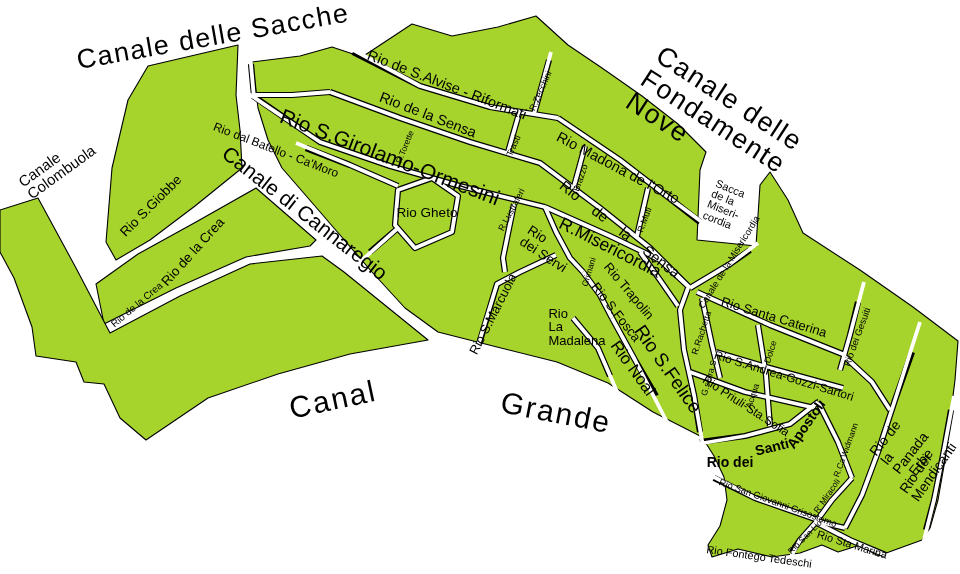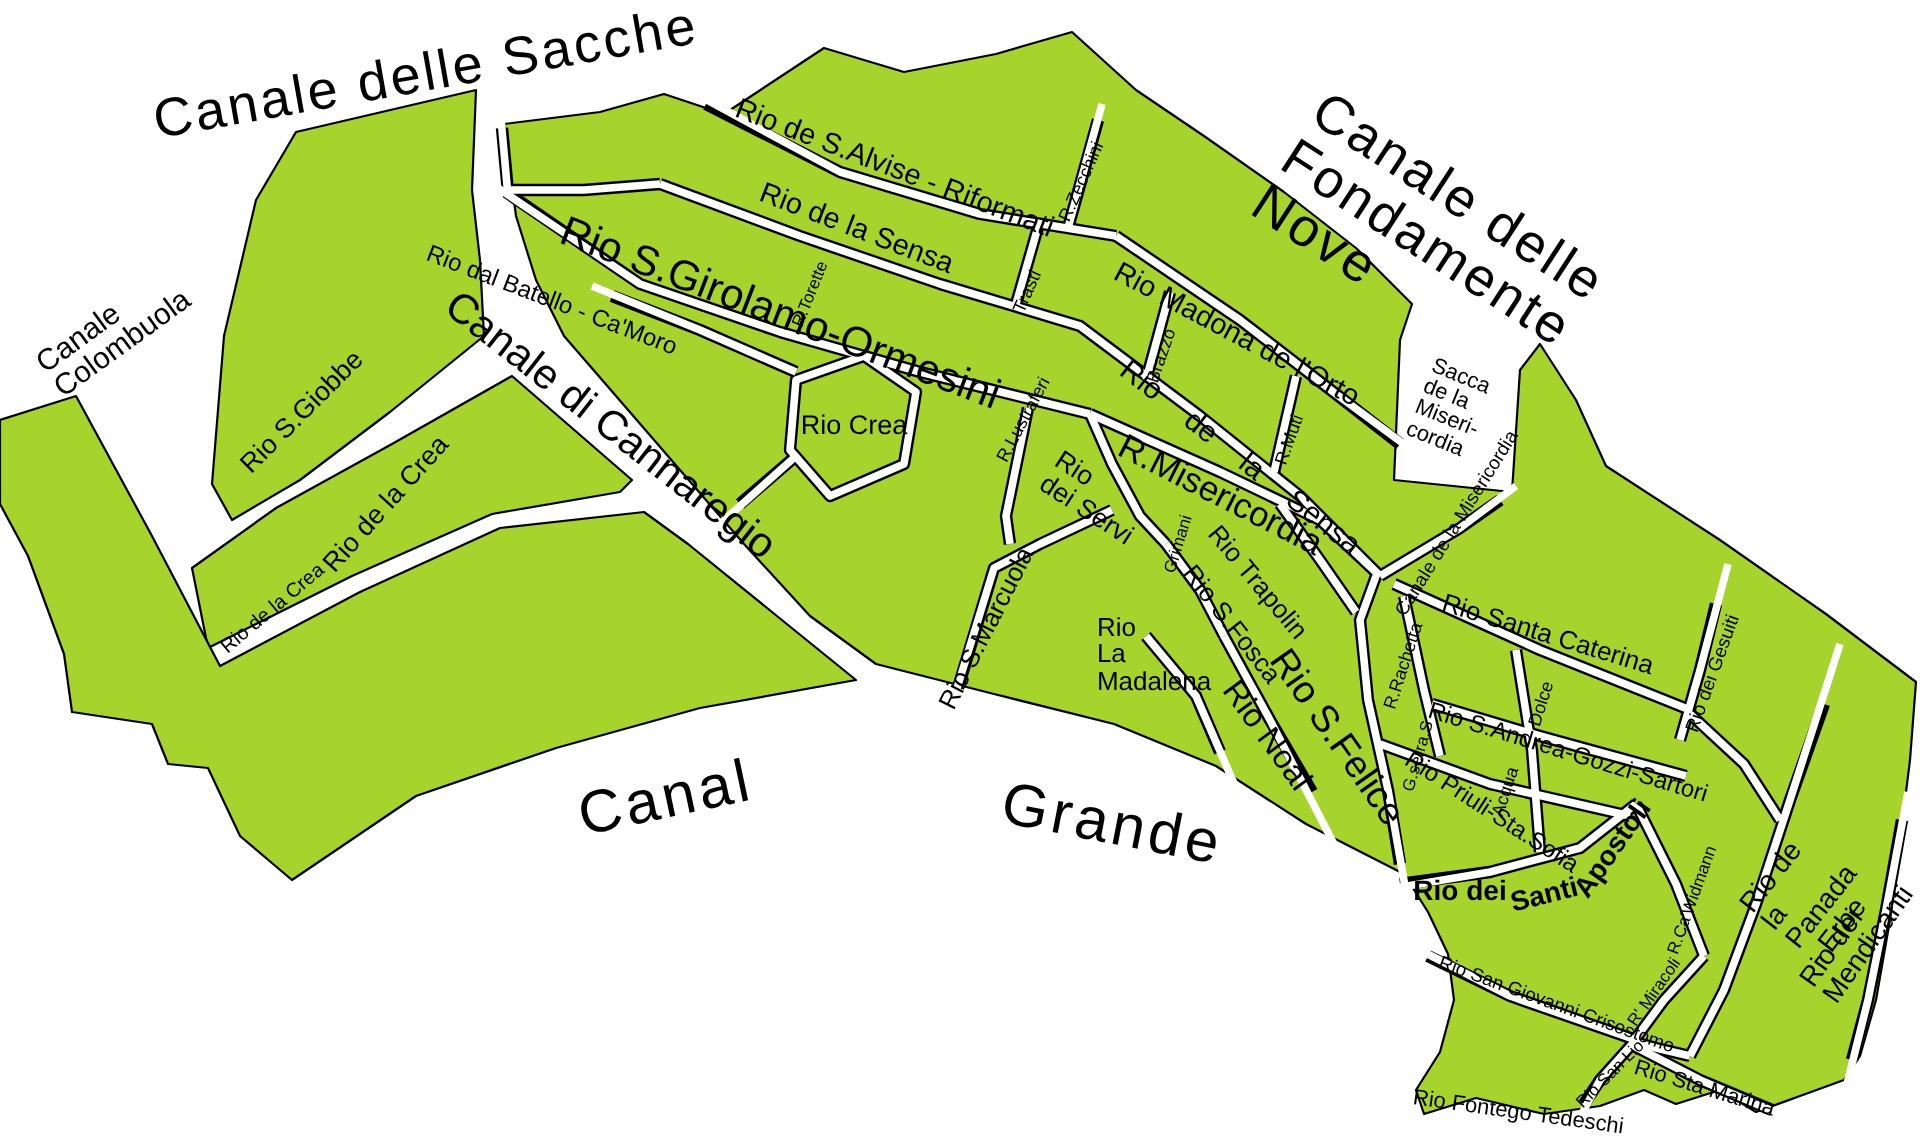--- a/index.html
+++ b/index.html
@@ -120,21 +120,21 @@
       <div class="map-label water" style="left: 57px; top: 166px; font-size: 15px; color: rgb(0, 0, 0); text-align: left; transform: translate(-50%, -50%) rotate(-36deg);">Canale
 Colombuola</div>
       <div class="map-label water" style="left: 333px; top: 400px; font-size: 30px; color: rgb(0, 0, 0); letter-spacing: 2px; transform: translate(-50%, -50%) rotate(-12deg);">Canal</div>
       <div class="map-label water" style="left: 556px; top: 413px; font-size: 30px; color: rgb(0, 0, 0); letter-spacing: 2px; transform: translate(-50%, -50%) rotate(11deg);">Grande</div>
       <div class="map-label" style="left: 447px; top: 85px; font-size: 14.5px; color: rgb(0, 0, 0); transform: translate(-50%, -50%) rotate(21deg);">Rio de S.Alvise - Riformati</div>
       <div class="map-label" style="left: 428px; top: 115px; font-size: 14.5px; color: rgb(0, 0, 0); transform: translate(-50%, -50%) rotate(21deg);">Rio de la Sensa</div>
       <div class="map-label" style="left: 618px; top: 168px; font-size: 14.5px; color: rgb(0, 0, 0); transform: translate(-50%, -50%) rotate(28deg);">Rio Madona de l'Orto</div>
       <div class="map-label" style="left: 390px; top: 157px; font-size: 21px; color: rgb(0, 0, 0); transform: translate(-50%, -50%) rotate(21deg);">Rio S.Girolamo-Ormesini</div>
       <div class="map-label" style="left: 276px; top: 150px; font-size: 12px; color: rgb(0, 0, 0); transform: translate(-50%, -50%) rotate(21deg);">Rio dal Batello - Ca'Moro</div>
       <div class="map-label" style="left: 305px; top: 213px; font-size: 21px; color: rgb(0, 0, 0); transform: translate(-50%, -50%) rotate(38deg);">Canale di Cannaregio</div>
-      <div class="map-label" style="left: 427px; top: 213px; font-size: 13.5px; color: rgb(0, 0, 0); transform: translate(-50%, -50%) rotate(0deg);">Rio Crea</div>
+      <div class="map-label" style="left: 427px; top: 213px; font-size: 13.5px; color: rgb(0, 0, 0); transform: translate(-50%, -50%) rotate(0deg);">Rio Gheto</div>
       <div class="map-label" style="left: 151px; top: 206px; font-size: 13.5px; color: rgb(0, 0, 0); transform: translate(-50%, -50%) rotate(-45deg);">Rio S.Giobbe</div>
       <div class="map-label" style="left: 193px; top: 252px; font-size: 13.5px; color: rgb(0, 0, 0); transform: translate(-50%, -50%) rotate(-48deg);">Rio de la Crea</div>
       <div class="map-label" style="left: 137px; top: 305px; font-size: 10px; color: rgb(0, 0, 0); transform: translate(-50%, -50%) rotate(-40deg);">Rio de la Crea</div>
       <div class="map-label" style="left: 541px; top: 91px; font-size: 9px; color: rgb(0, 0, 0); transform: translate(-50%, -50%) rotate(-66deg);">R.Zecchini</div>
       <div class="map-label" style="left: 514px; top: 146px; font-size: 9px; color: rgb(0, 0, 0); transform: translate(-50%, -50%) rotate(-66deg);">Trasti</div>
       <div class="map-label" style="left: 405px; top: 147px; font-size: 8.5px; color: rgb(0, 0, 0); transform: translate(-50%, -50%) rotate(-68deg);">R.Torette</div>
       <div class="map-label" style="left: 512px; top: 210px; font-size: 9px; color: rgb(0, 0, 0); transform: translate(-50%, -50%) rotate(-62deg);">R.Lustraferi</div>
       <div class="map-label" style="left: 581px; top: 178px; font-size: 9px; color: rgb(0, 0, 0); transform: translate(-50%, -50%) rotate(-71deg);">Brazzo</div>
       <div class="map-label" style="left: 645px; top: 220px; font-size: 9px; color: rgb(0, 0, 0); transform: translate(-50%, -50%) rotate(-70deg);">R.Muti</div>
       <div class="map-label" style="left: 620px; top: 229px; font-size: 15px; color: rgb(0, 0, 0); word-spacing: 14px; transform: translate(-50%, -50%) rotate(38deg);">Rio de la Sensa</div>
@@ -158,21 +158,21 @@
       <div class="map-label" style="left: 774px; top: 317px; font-size: 13px; color: rgb(0, 0, 0); transform: translate(-50%, -50%) rotate(17deg);">Rio Santa Caterina</div>
       <div class="map-label" style="left: 702px; top: 333px; font-size: 9px; color: rgb(0, 0, 0); transform: translate(-50%, -50%) rotate(-72deg);">R.Rachetta</div>
       <div class="map-label" style="left: 784px; top: 376px; font-size: 12px; color: rgb(0, 0, 0); transform: translate(-50%, -50%) rotate(17deg);">Rio S.Andrea-Gozzi-Sartori</div>
       <div class="map-label" style="left: 709px; top: 378px; font-size: 8.5px; color: rgb(0, 0, 0); transform: translate(-50%, -50%) rotate(-74deg);">G.serra.S</div>
       <div class="map-label" style="left: 771px; top: 352px; font-size: 9px; color: rgb(0, 0, 0); transform: translate(-50%, -50%) rotate(-72deg);">Dolce</div>
       <div class="map-label" style="left: 753px; top: 396px; font-size: 9px; color: rgb(0, 0, 0); transform: translate(-50%, -50%) rotate(-72deg);">Acqua</div>
       <div class="map-label" style="left: 746px; top: 406px; font-size: 12px; color: rgb(0, 0, 0); transform: translate(-50%, -50%) rotate(33deg);">Rio Priuli-Sta.Sofia</div>
       <div class="map-label" style="left: 857px; top: 337px; font-size: 9.5px; color: rgb(0, 0, 0); transform: translate(-50%, -50%) rotate(-70deg);">Rio dei Gesuiti</div>
       <div class="map-label" style="left: 906px; top: 446px; font-size: 14px; color: rgb(0, 0, 0); transform: translate(-50%, -50%) rotate(-52deg);">Rio de la Panada - Erbe</div>
       <div class="map-label" style="left: 928px; top: 468px; font-size: 14px; color: rgb(0, 0, 0); transform: translate(-50%, -50%) rotate(-55deg);">Rio dei Mendicanti</div>
-      <div class="map-label bold" style="left: 730px; top: 445px; font-size: 14px; color: rgb(0, 0, 0); transform: translate(-50%, -50%) rotate(0deg);">Rio dei</div>
+      <div class="map-label bold" style="left: 730px; top: 462px; font-size: 14px; color: rgb(0, 0, 0); transform: translate(-50%, -50%) rotate(0deg);">Rio dei</div>
       <div class="map-label bold" style="left: 772px; top: 447px; font-size: 14px; color: rgb(0, 0, 0); transform: translate(-50%, -50%) rotate(-14deg);">Santi</div>
       <div class="map-label bold" style="left: 806px; top: 424px; font-size: 14px; color: rgb(0, 0, 0); transform: translate(-50%, -50%) rotate(-55deg);">Apostoli</div>
       <div class="map-label" style="left: 846px; top: 450px; font-size: 8.5px; color: rgb(0, 0, 0); transform: translate(-50%, -50%) rotate(-70deg);">R.Ca'Widmann</div>
       <div class="map-label" style="left: 778px; top: 503px; font-size: 9.5px; color: rgb(0, 0, 0); transform: translate(-50%, -50%) rotate(20deg);">Rio San Giovanni Crisostomo</div>
       <div class="map-label" style="left: 827px; top: 496px; font-size: 8.5px; color: rgb(0, 0, 0); transform: translate(-50%, -50%) rotate(-55deg);">R' Miracoli</div>
       <div class="map-label" style="left: 805px; top: 537px; font-size: 8.5px; color: rgb(0, 0, 0); transform: translate(-50%, -50%) rotate(-45deg);">Rio San Lio</div>
       <div class="map-label" style="left: 852px; top: 545px; font-size: 11px; color: rgb(0, 0, 0); transform: translate(-50%, -50%) rotate(17deg);">Rio Sta Marina</div>
       <div class="map-label" style="left: 759px; top: 557px; font-size: 11px; color: rgb(0, 0, 0); transform: translate(-50%, -50%) rotate(8deg);">Rio Fontego Tedeschi</div>
     </div>
 </div>

